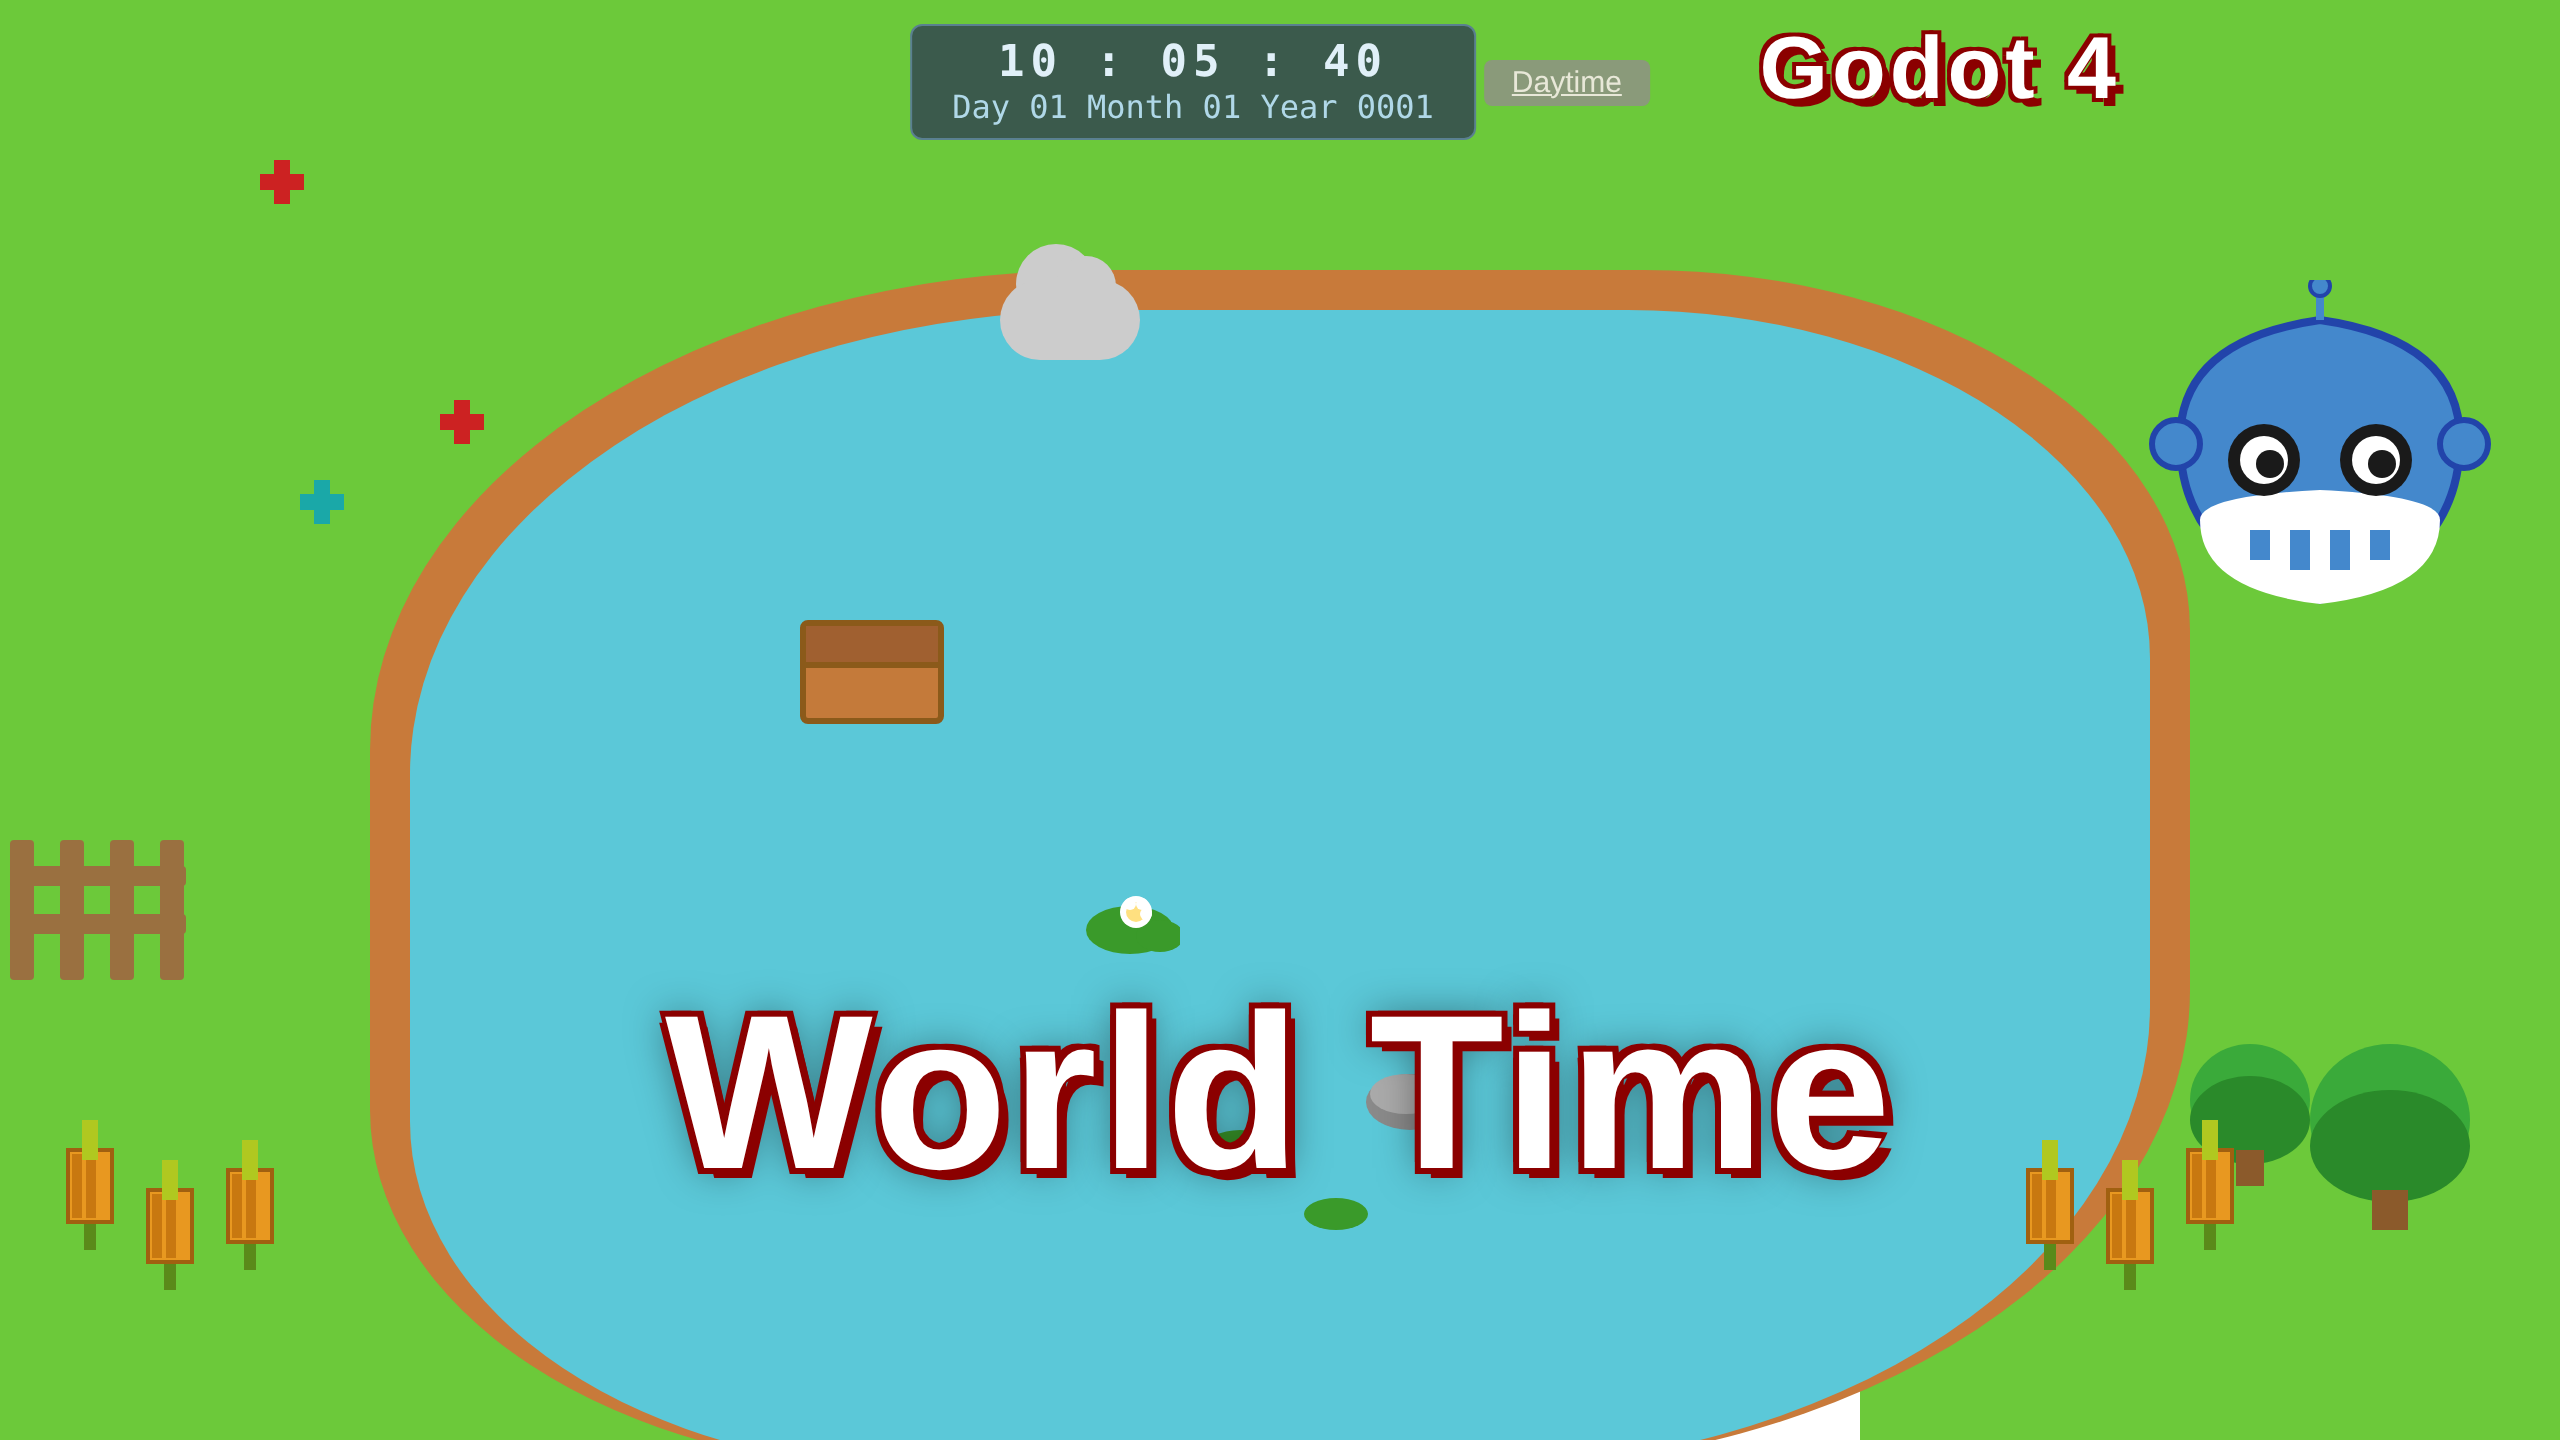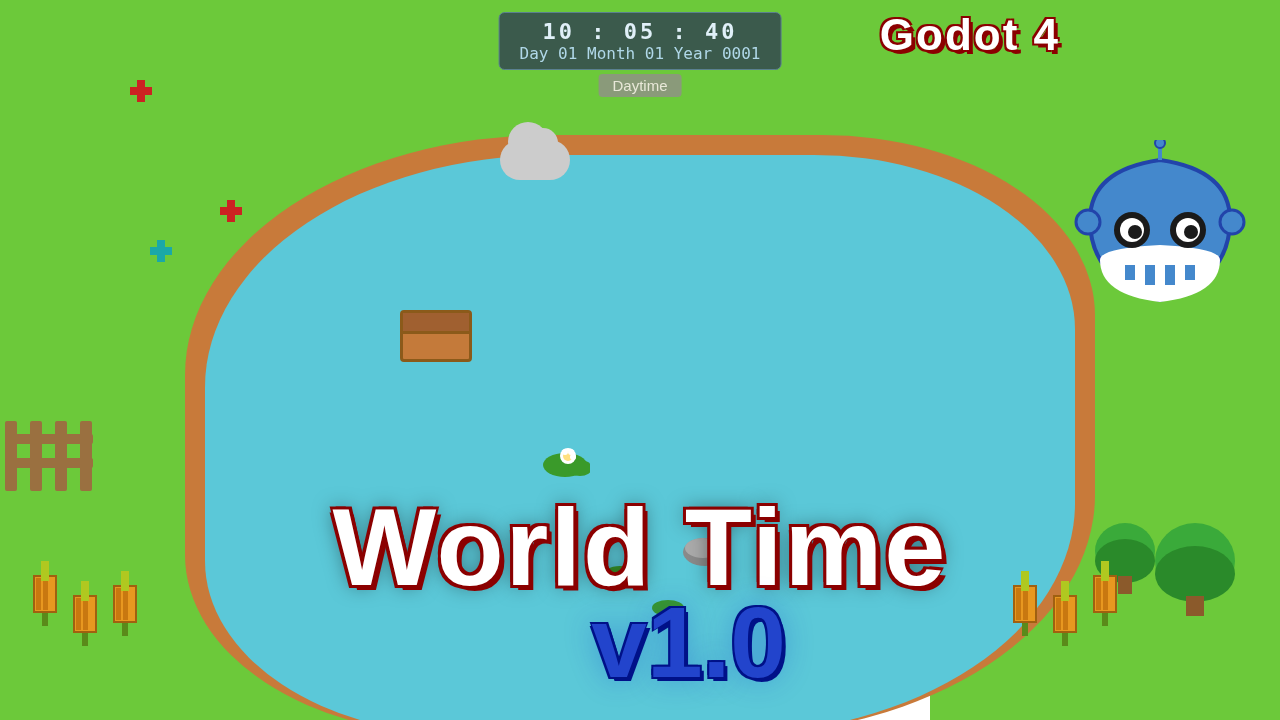--- a/index.html
+++ b/index.html
@@ -115,21 +115,20 @@
     }
 
     
     .hud-time {
       position: absolute;
       top: 12px;
       left: 50%;
       transform: translateX(-50%);
       z-index: 20;
       display: flex;
-      flex-direction: column;
       align-items: center;
       gap: 4px;
     }
     .time-box {
       background: rgba(50, 70, 80, 0.85);
       border: 1px solid #5a8090;
       border-radius: 6px;
       padding: 6px 20px;
       text-align: center;
     }
@@ -145,20 +144,21 @@
       font-size: 16px;
       font-family: monospace;
     }
     .daytime-badge {
       background: #8a9a7a;
       border-radius: 4px;
       padding: 3px 14px;
       color: #e8e8d8;
       font-size: 15px;
       font-family: sans-serif;
+      text-decoration: underline;
     }
 
     
     .godot-title {
       position: absolute;
       top: 10px;
       right: 220px;
       z-index: 20;
       font-size: 44px;
       font-weight: 900;
@@ -431,15 +431,14 @@
       <path d="M90 20 L90 5" stroke="#4488cc" stroke-width="4" fill="none"></path>
       <circle cx="90" cy="3" r="5" fill="#4488cc" stroke="#2244aa" stroke-width="2"></circle>
 
       <circle cx="18" cy="82" r="12" fill="#4488cc" stroke="#2244aa" stroke-width="3"></circle>
       <circle cx="162" cy="82" r="12" fill="#4488cc" stroke="#2244aa" stroke-width="3"></circle>
     </svg>
   </div>
 
   <div class="world-time-title">World Time</div>
 
-  <div class="version-title">v1.0</div>
 
 </div>
 
 </body></html>

